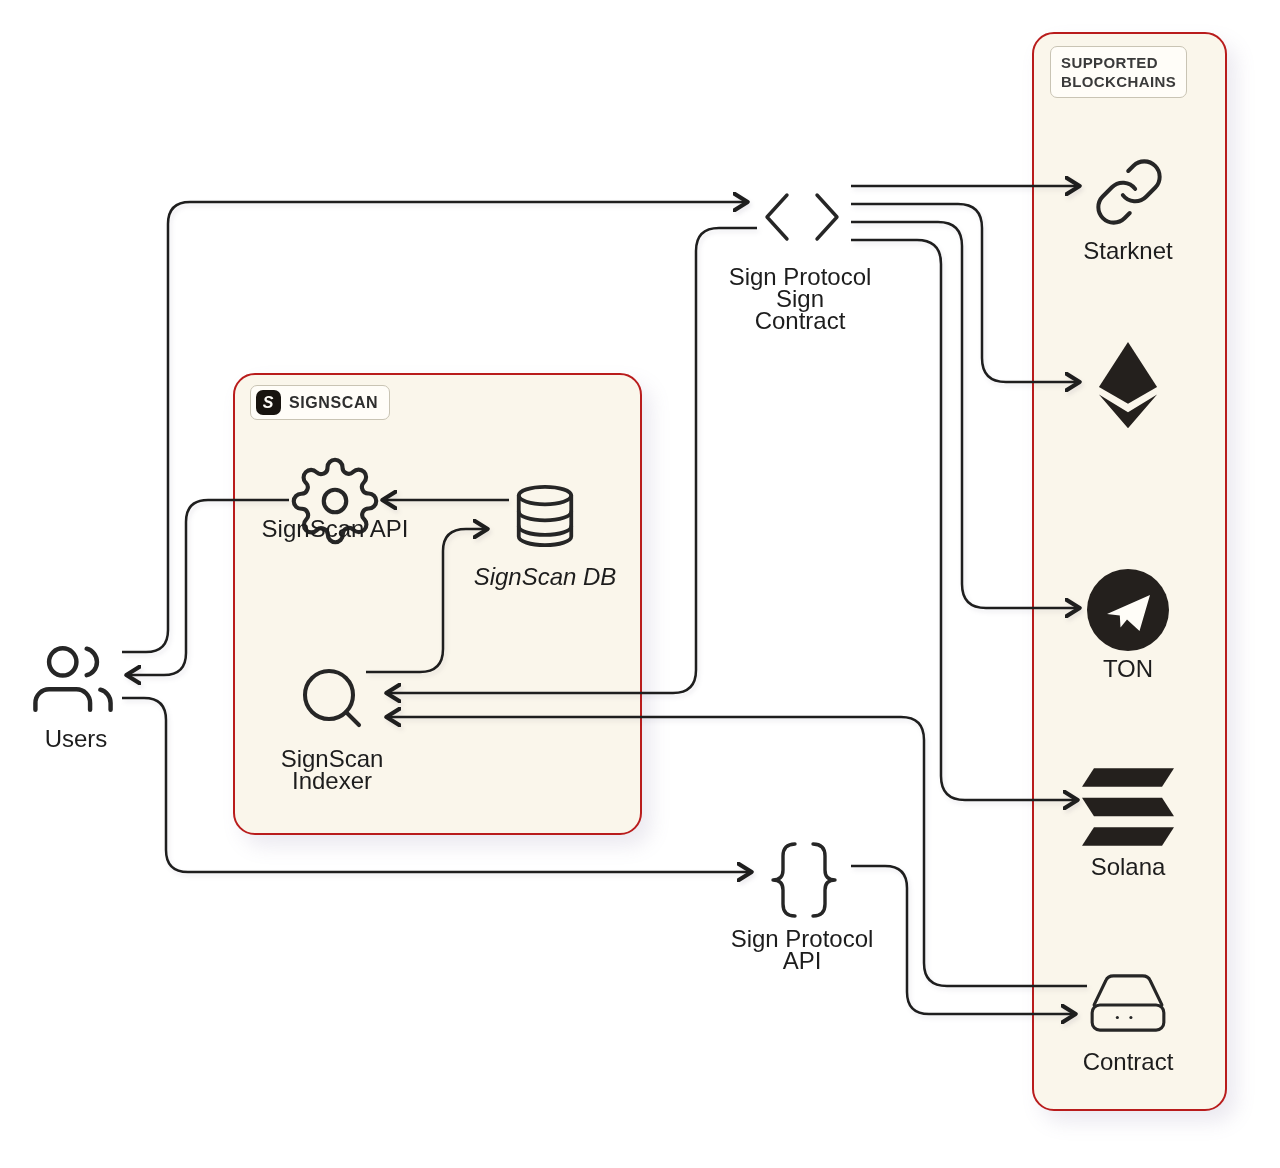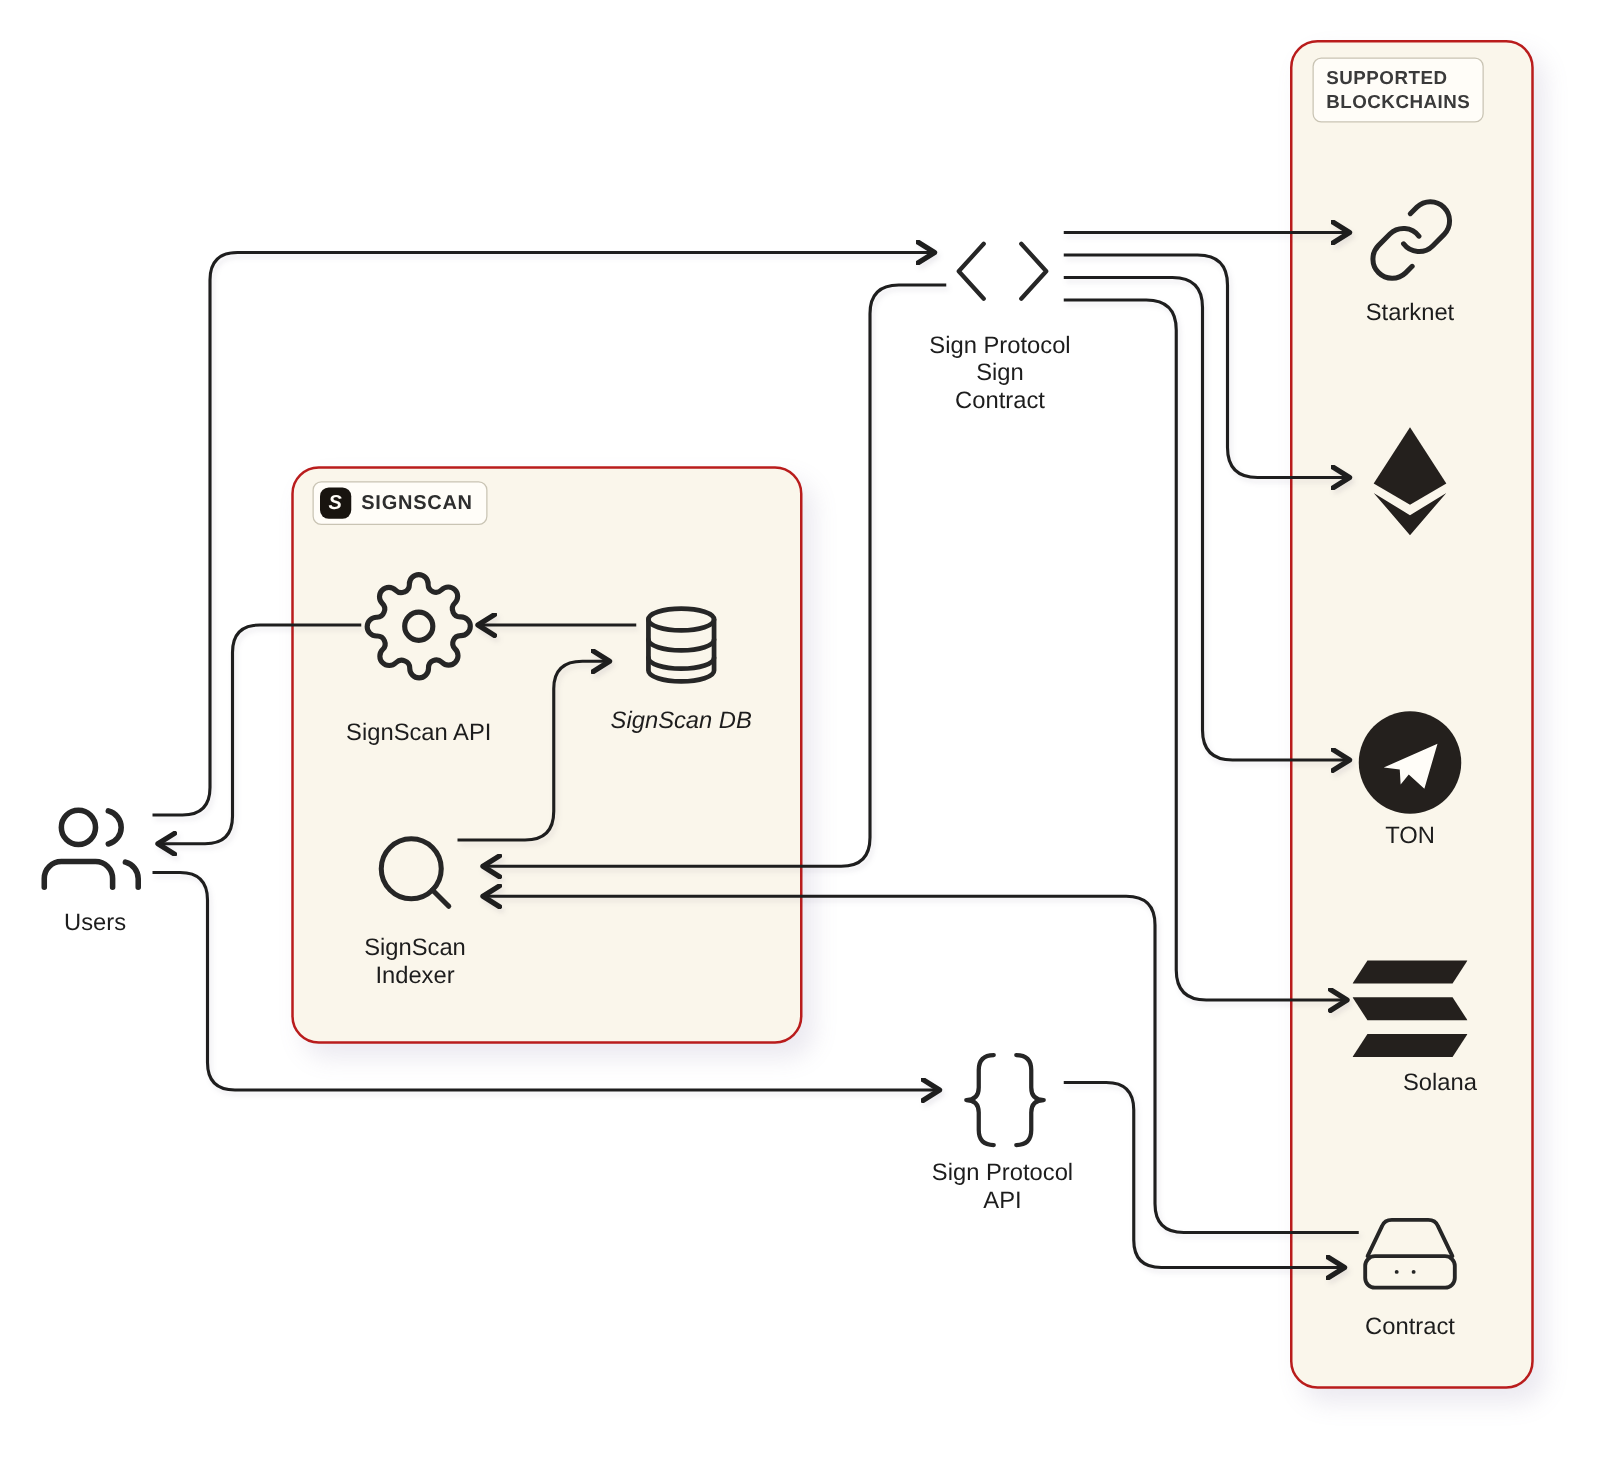--- a/index.html
+++ b/index.html
@@ -23,21 +23,21 @@
     left:15px;top:10px;padding:4px 11px 4px 5px;display:flex;align-items:center;gap:8px;
     font-size:16px;letter-spacing:0.6px;color:#2e2e2e;
   }
   .logo-square{
     width:25px;height:25px;background:#18140f;border-radius:7px;color:#fffdf8;
     display:flex;align-items:center;justify-content:center;
     font-size:16px;font-weight:bold;font-style:italic;
   }
   
   .node-label{
-    position:absolute;text-align:center;font-size:19px;line-height:22px;color:#1d1d1d;
+    position:absolute;text-align:center;font-size:24px;line-height:22px;color:#1d1d1d;
   }
   .node-label span{display:block;}
   
   .icon{position:absolute;}
   .icon svg{display:block;}
   
   .edges{
     position:absolute;left:0;top:0;width:1280px;height:1168px;pointer-events:none;
     filter:drop-shadow(2px 3px 2px rgba(60,50,90,0.10));
   }
@@ -114,21 +114,21 @@
     <span>Sign Protocol</span>
     <span>API</span>
   </div>
 
   <div class="icon" style="left:290px;top:456px;">
     <svg width="90" height="90" viewBox="0 0 24 24" fill="none" stroke="#262626" stroke-width="1.1" stroke-linecap="round" stroke-linejoin="round">
       <circle cx="12" cy="12" r="3"></circle>
       <path d="M19.4 15a1.65 1.65 0 0 0 .33 1.82l.06.06a2 2 0 0 1 0 2.83 2 2 0 0 1-2.83 0l-.06-.06a1.65 1.65 0 0 0-1.82-.33 1.65 1.65 0 0 0-1 1.51V21a2 2 0 0 1-2 2 2 2 0 0 1-2-2v-.09A1.65 1.65 0 0 0 9 19.4a1.65 1.65 0 0 0-1.82.33l-.06.06a2 2 0 0 1-2.83 0 2 2 0 0 1 0-2.83l.06-.06a1.65 1.65 0 0 0 .33-1.82 1.65 1.65 0 0 0-1.51-1H3a2 2 0 0 1-2-2 2 2 0 0 1 2-2h.09A1.65 1.65 0 0 0 4.6 9a1.65 1.65 0 0 0-.33-1.82l-.06-.06a2 2 0 0 1 0-2.83 2 2 0 0 1 2.83 0l.06.06a1.65 1.65 0 0 0 1.82.33H9a1.65 1.65 0 0 0 1-1.51V3a2 2 0 0 1 2-2 2 2 0 0 1 2 2v.09a1.65 1.65 0 0 0 1 1.51 1.65 1.65 0 0 0 1.82-.33l.06-.06a2 2 0 0 1 2.83 0 2 2 0 0 1 0 2.83l-.06.06a1.65 1.65 0 0 0-.33 1.82V9a1.65 1.65 0 0 0 1.51 1H21a2 2 0 0 1 2 2 2 2 0 0 1-2 2h-.09a1.65 1.65 0 0 0-1.51 1z"></path>
     </svg>
   </div>
-  <div class="node-label" style="left:235px;top:576px;width:200px;">SignScan API</div>
+  <div class="node-label" style="left:235px;top:518px;width:200px;">SignScan API</div>
 
   <div class="icon" style="left:510px;top:476px;">
     <svg width="70" height="80" viewBox="0 0 24 24" fill="none" stroke="#262626" stroke-width="1.3" stroke-linecap="round" stroke-linejoin="round">
       <ellipse cx="12" cy="5" rx="9" ry="3"></ellipse>
       <path d="M3 5v14c0 1.66 4 3 9 3s9-1.34 9-3V5"></path>
       <path d="M3 10.5c0 1.66 4 3 9 3s9-1.34 9-3"></path>
       <path d="M3 15.5c0 1.66 4 3 9 3s9-1.34 9-3"></path>
     </svg>
   </div>
   <div class="node-label" style="left:445px;top:566px;width:200px;font-style:italic;">SignScan DB</div>
@@ -167,21 +167,21 @@
   </div>
   <div class="node-label" style="left:1048px;top:658px;width:160px;">TON</div>
 
   <div class="icon" style="left:1082px;top:768px;">
     <svg width="92" height="78" viewBox="0 0 100 84" fill="#24201d">
       <polygon points="13,0 100,0 87,20 0,20"></polygon>
       <polygon points="0,32 87,32 100,52 13,52"></polygon>
       <polygon points="13,64 100,64 87,84 0,84"></polygon>
     </svg>
   </div>
-  <div class="node-label" style="left:1072px;top:856px;width:160px;">Solana</div>
+  <div class="node-label" style="left:1048px;top:856px;width:160px;">Solana</div>
 
   <div class="icon" style="left:1087px;top:972px;">
     <svg width="82" height="62" viewBox="0 0 84 64" fill="none" stroke="#262626" stroke-width="3.2" stroke-linecap="round" stroke-linejoin="round">
       <path d="M7 34 L19 9 Q21 4 27 4 L57 4 Q63 4 65 9 L77 34"></path>
       <rect x="5" y="34" width="74" height="26" rx="8"></rect>
       <circle cx="31" cy="47" r="1.6" fill="#262626" stroke="none"></circle>
       <circle cx="45" cy="47" r="1.6" fill="#262626" stroke="none"></circle>
     </svg>
   </div>
   <div class="node-label" style="left:1048px;top:1051px;width:160px;">Contract</div>

